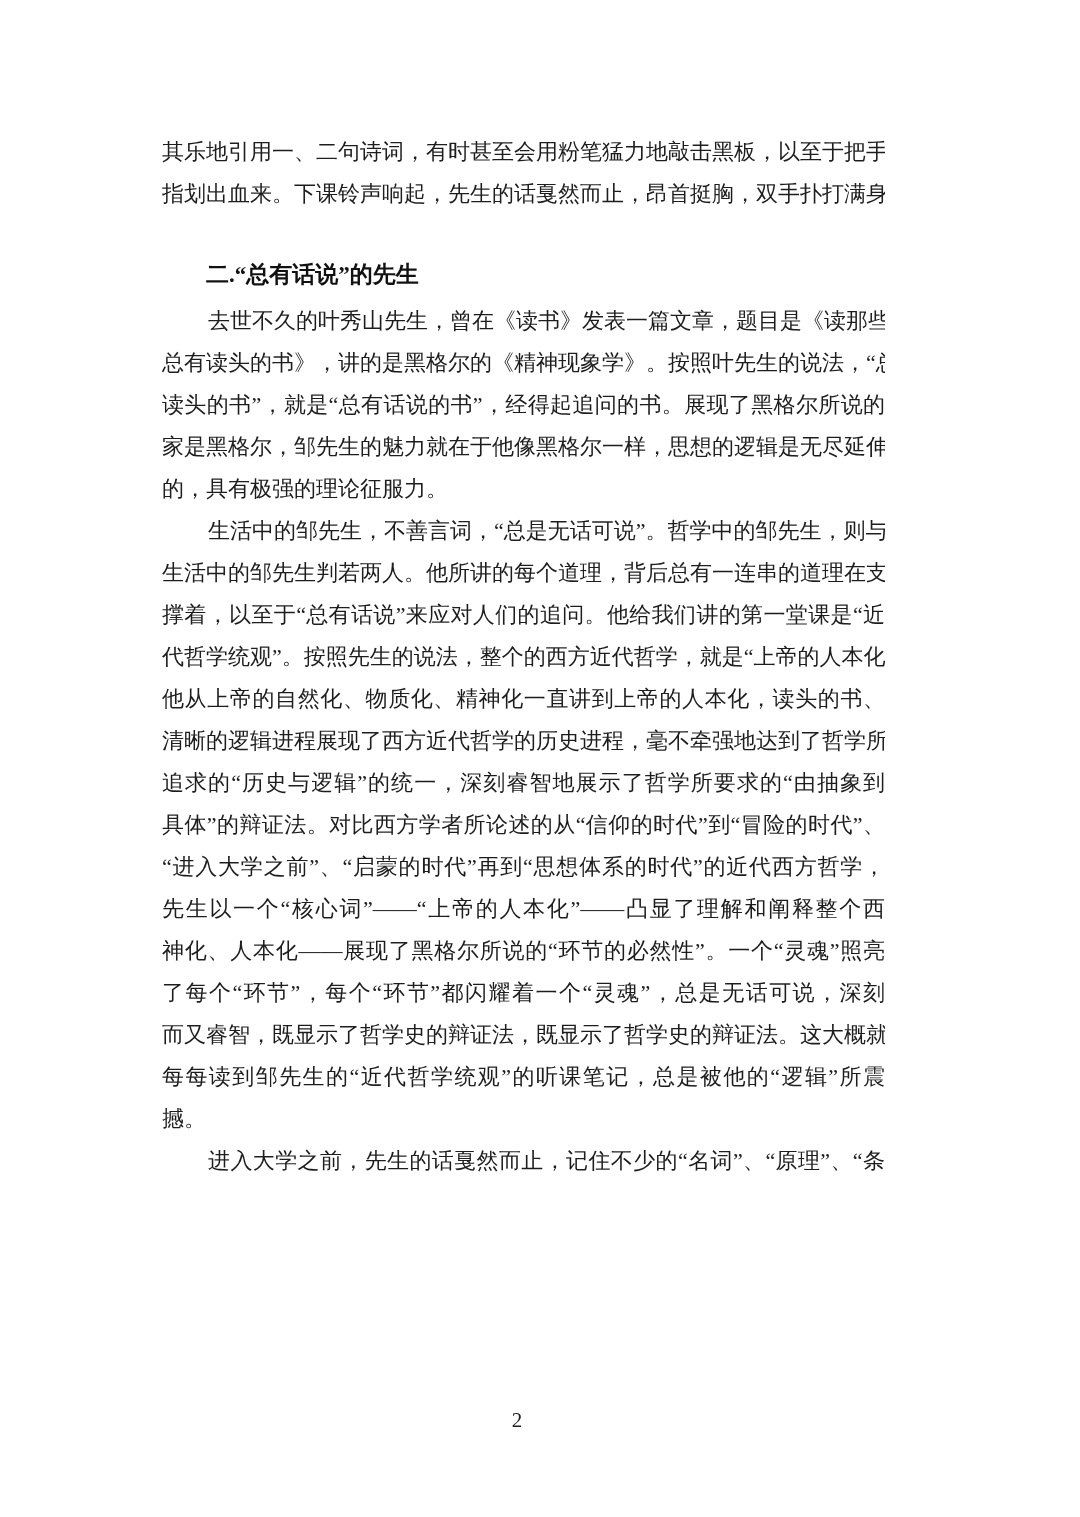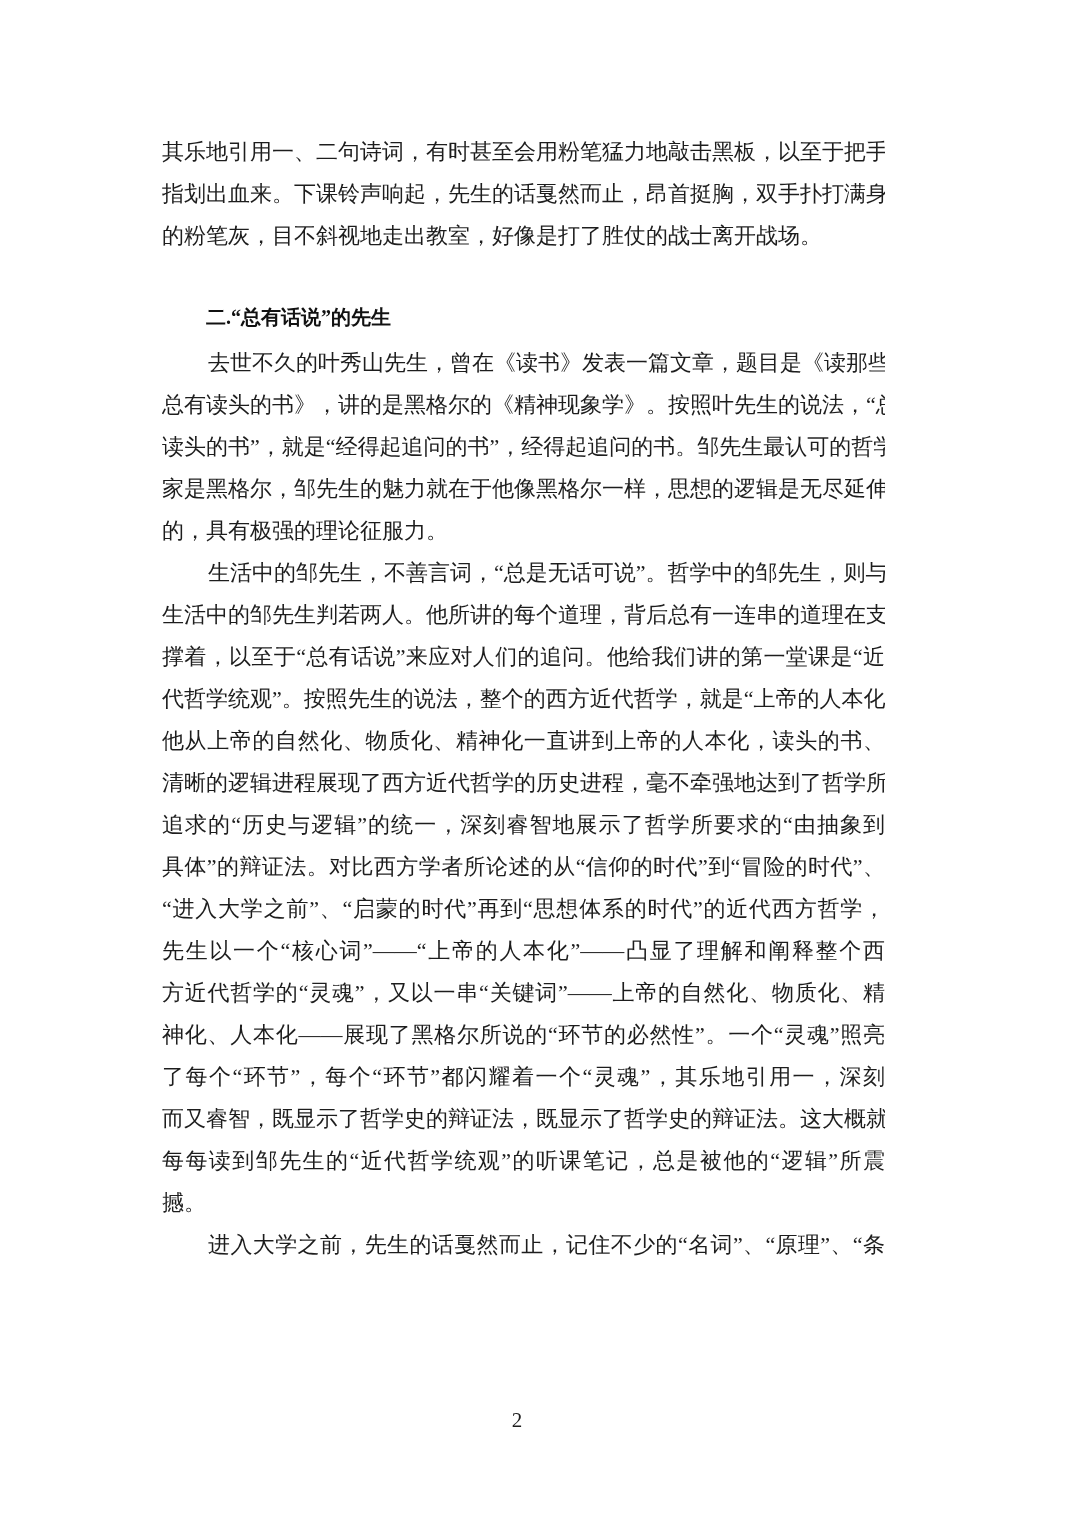--- a/index.html
+++ b/index.html
@@ -33,21 +33,21 @@
     white-space: nowrap;
   }
   .line.last {
     text-align-last: left;
     white-space: normal;
   }
   .line.indent {
     text-indent: 46px;
   }
   .heading {
-    font-size: 20px;
+    font-size: 23px;
     font-weight: bold;
     line-height: 42px;
     height: 42px;
     margin: 39px 0 4px 0;
     padding-left: 44px;
     color: #111111;
   }
   .footer {
     position: absolute;
     top: 1399px;
@@ -59,39 +59,37 @@
     color: #1d1d1d;
   }
 </style>
 </head>
 <body>
 
 <div class="page">
   <div class="content" id="content">
       <div class="line">其乐地引用一、二句诗词，有时甚至会用粉笔猛力地敲击黑板，以至于把手</div>
       <div class="line">指划出血来。下课铃声响起，先生的话戛然而止，昂首挺胸，双手扑打满身</div>
-      <div class="line last">的粉笔灰，目不斜视地走出教室，好像是打了胜仗的战士离开战场。</div>
       <div class="heading">二.“总有话说”的先生</div>
       <div class="line indent">去世不久的叶秀山先生，曾在《读书》发表一篇文章，题目是《读那些</div>
       <div class="line">总有读头的书》，讲的是黑格尔的《精神现象学》。按照叶先生的说法，“总有</div>
-      <div class="line">读头的书”，就是“经得起追问的书”，经得起追问的书。邹先生最认可的哲学</div>
+      <div class="line">读头的书”，就是“总有话说的书”，经得起追问的书。展现了黑格尔所说的</div>
       <div class="line">家是黑格尔，邹先生的魅力就在于他像黑格尔一样，思想的逻辑是无尽延伸</div>
       <div class="line last">的，具有极强的理论征服力。</div>
       <div class="line indent">生活中的邹先生，不善言词，“总是无话可说”。哲学中的邹先生，则与</div>
       <div class="line">生活中的邹先生判若两人。他所讲的每个道理，背后总有一连串的道理在支</div>
       <div class="line">撑着，以至于“总有话说”来应对人们的追问。他给我们讲的第一堂课是“近</div>
       <div class="line">代哲学统观”。按照先生的说法，整个的西方近代哲学，就是“上帝的人本化”。</div>
       <div class="line">他从上帝的自然化、物质化、精神化一直讲到上帝的人本化，读头的书、</div>
       <div class="line">清晰的逻辑进程展现了西方近代哲学的历史进程，毫不牵强地达到了哲学所</div>
       <div class="line">追求的“历史与逻辑”的统一，深刻睿智地展示了哲学所要求的“由抽象到</div>
       <div class="line">具体”的辩证法。对比西方学者所论述的从“信仰的时代”到“冒险的时代”、</div>
       <div class="line">“进入大学之前”、“启蒙的时代”再到“思想体系的时代”的近代西方哲学，</div>
       <div class="line">先生以一个“核心词”——“上帝的人本化”——凸显了理解和阐释整个西</div>
-      <div class="line">方近代哲学的“灵魂”，又以一串“关键词”——上帝的自然化、物质化、精</div>
       <div class="line">神化、人本化——展现了黑格尔所说的“环节的必然性”。一个“灵魂”照亮</div>
-      <div class="line">了每个“环节”，每个“环节”都闪耀着一个“灵魂”，其乐地引用一，深刻</div>
+      <div class="line">了每个“环节”，每个“环节”都闪耀着一个“灵魂”，总是无话可说，深刻</div>
       <div class="line">而又睿智，既显示了哲学史的辩证法，既显示了哲学史的辩证法。这大概就</div>
       <div class="line">每每读到邹先生的“近代哲学统观”的听课笔记，总是被他的“逻辑”所震</div>
       <div class="line last">撼。</div>
       <div class="line indent">进入大学之前，先生的话戛然而止，记住不少的“名词”、“原理”、“条</div>
     </div>
   <div class="footer">2</div>
 </div>
 
 </body></html>

